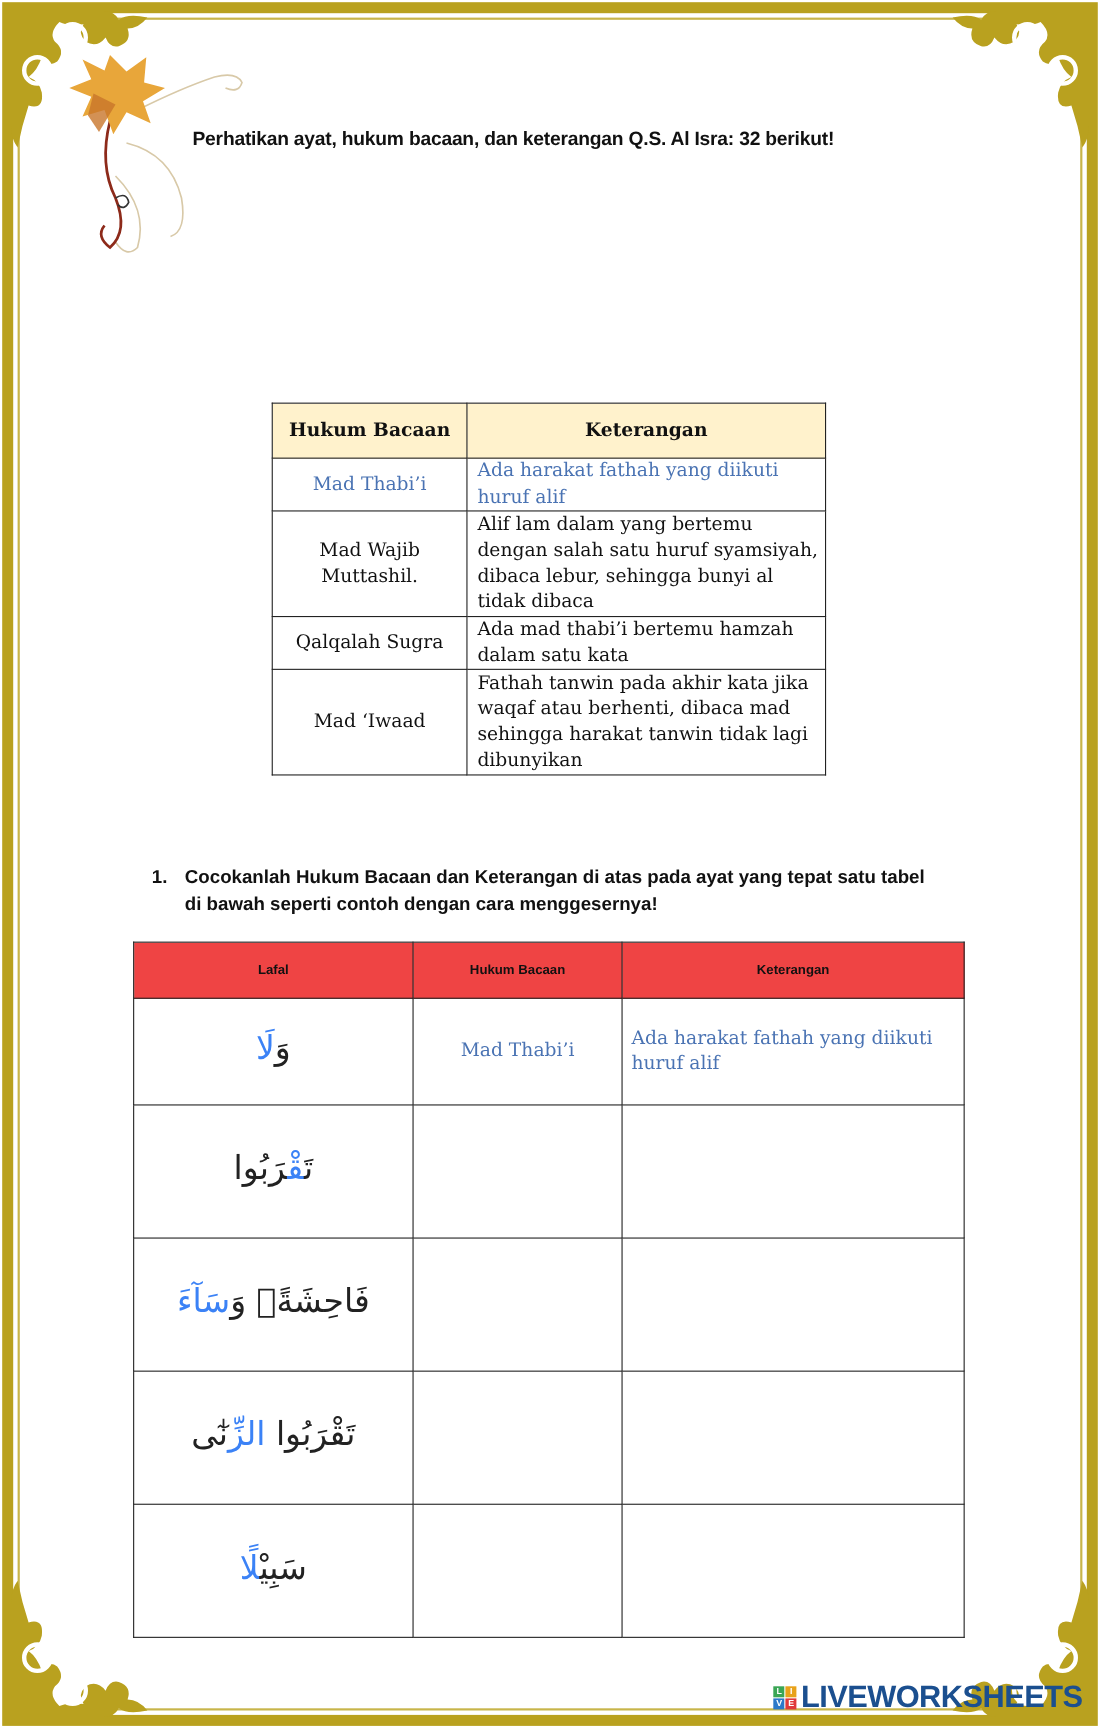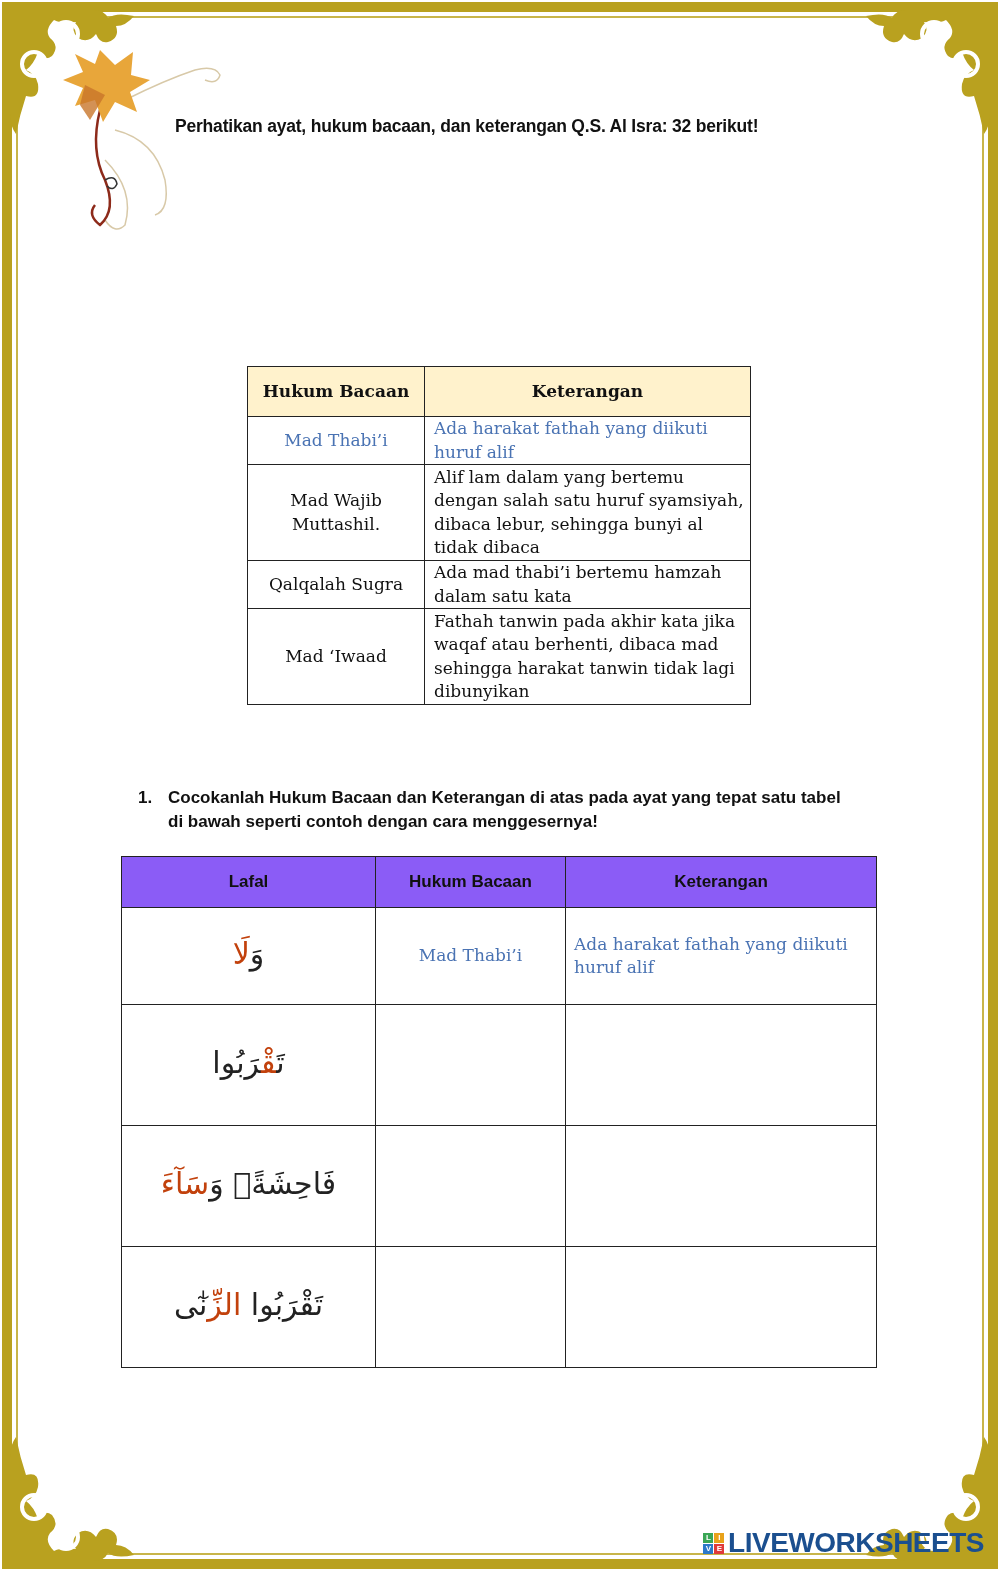--- a/index.html
+++ b/index.html
@@ -63,36 +63,36 @@
       display: flex;
     }
     .question .num { width: 30px; flex: none; }
 
     
     .ans-table {
       position: absolute; left: 121px; top: 856px; width: 756px;
       font-size: 17px; line-height: 23.5px;
     }
     .ans-table th {
-      background: #8b5cf6; height: 48px; font-weight: bold;
+      background: #ef4444; height: 48px; font-weight: bold;
       border: 1.5px solid #222;
-      font-family: "Liberation Sans", sans-serif; font-size: 17px;
+      font-family: "Liberation Sans", sans-serif; font-size: 12px;
     }
     .ans-table td { border: 1.5px solid #222; vertical-align: middle; }
     .ans-table .col1 { width: 251px; text-align: center; }
     .ans-table .col2 { width: 187px; text-align: center; }
     .ans-table .col3 { padding-left: 8px; padding-right: 6px; }
     .ans-table tr.example td { height: 94px; }
     .ans-table tr.drop td { height: 118px; }
     .ans-table .blue { color: #4a73b3; }
     .arabic {
       font-family: "DejaVu Sans", sans-serif; font-size: 30px; direction: rtl;
       color: #222;
     }
-    .arabic .hl { color: #c2410c; }
+    .arabic .hl { color: #3b82f6; }
 
     
     .logo {
       position: absolute; right: 16px; bottom: 12px;
       display: flex; align-items: center; gap: 4px;
       font-family: "Liberation Sans", sans-serif; font-weight: bold;
       font-size: 28px; color: #1b4f8f; letter-spacing: -0.5px;
       background: rgba(255,255,255,0.0);
     }
     .logo-mark { display: grid; grid-template-columns: 10px 10px; grid-gap: 1px; }
@@ -232,20 +232,27 @@
     <tr class="drop">
       <td class="col1">
         <span class="arabic"><span>فَاحِشَةًۗ وَ</span><span class="hl">سَآءَ</span></span>
       </td>
       <td class="col2"></td>
       <td class="col3"></td>
     </tr>
     <tr class="drop">
       <td class="col1">
         <span class="arabic"><span>تَقْرَبُوا </span><span class="hl">الزِّ</span><span>نٰٓى</span></span>
+      </td>
+      <td class="col2"></td>
+      <td class="col3"></td>
+    </tr>
+    <tr class="drop">
+      <td class="col1">
+        <span class="arabic"><span>سَبِيْ</span><span class="hl">لًا</span></span>
       </td>
       <td class="col2"></td>
       <td class="col3"></td>
     </tr>
   </tbody>
 </table>
 
 <div class="logo">
   <div class="logo-mark">
     <span style="background:#3aa655">L</span>

